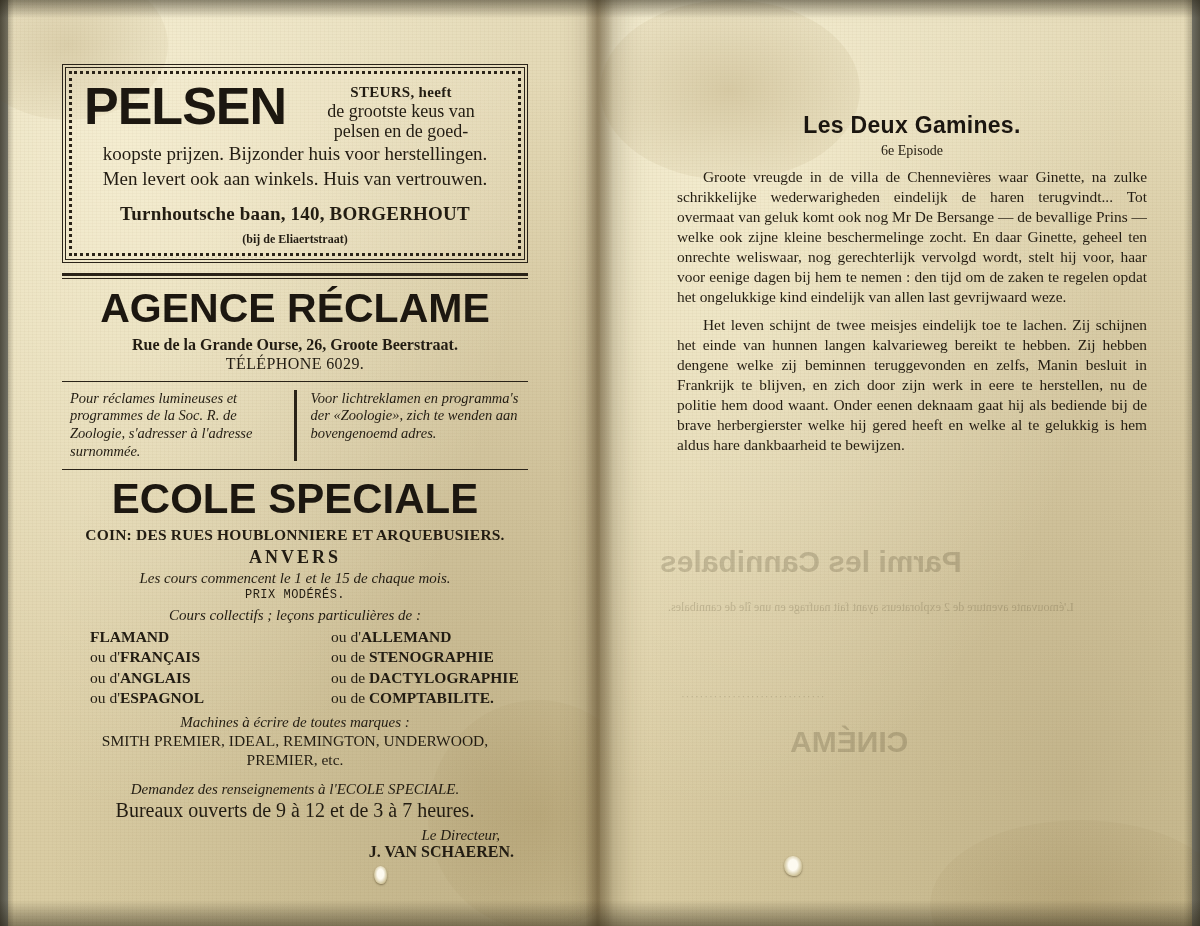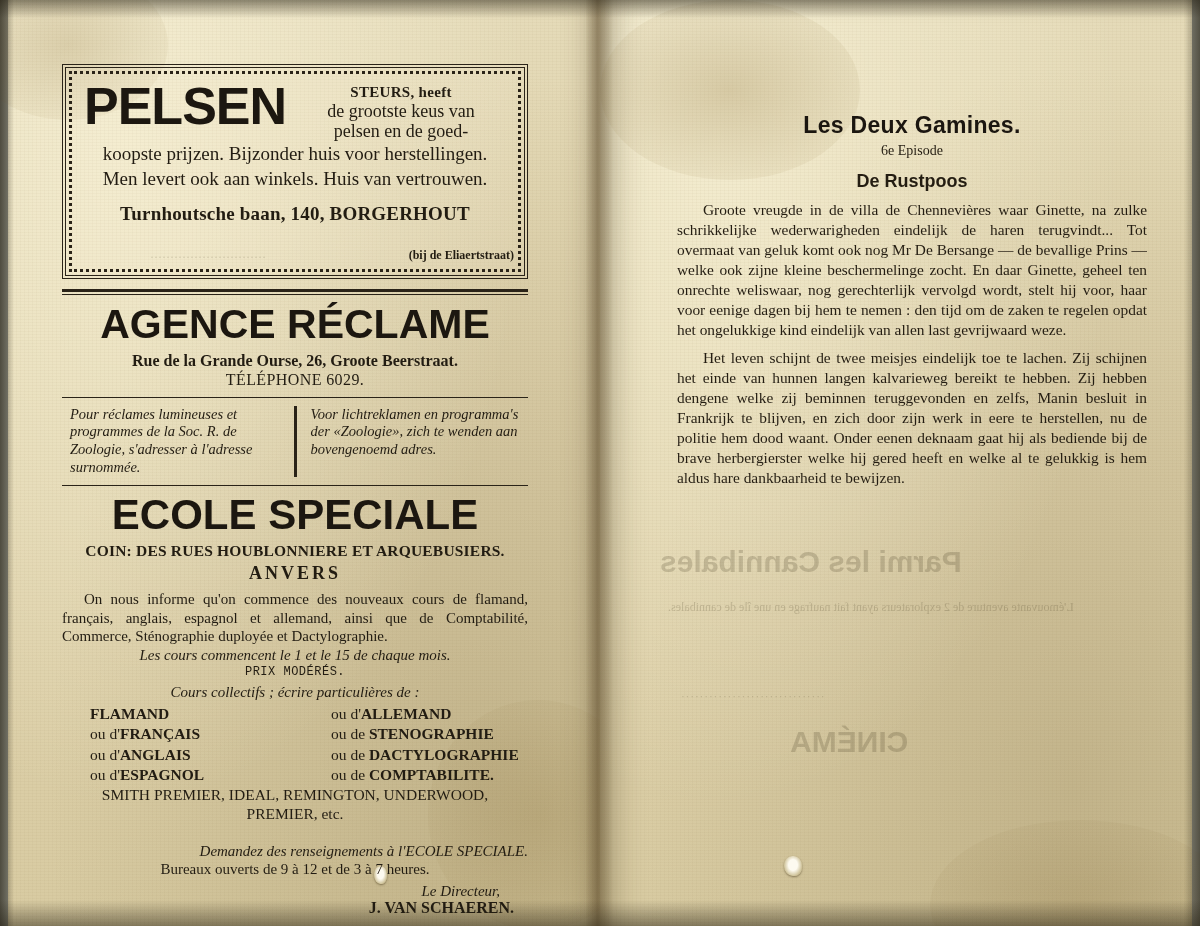--- a/index.html
+++ b/index.html
@@ -125,24 +125,24 @@
     padding: 0 6px;
   }
   .pelsen-addr {
     text-align: center;
     font-weight: bold;
     font-size: 19px;
     margin-top: 12px;
     letter-spacing: .2px;
   }
   .pelsen-sub {
-    text-align: right;
+    text-align: center;
     font-size: 12px;
     font-weight: bold;
-    margin-top: 23px;
+    margin-top: 7px;
     margin-bottom: 2px;
   }
 
   
   .ad-agence { margin-top: 10px; }
   .rule-thick {
     border-top: 3px solid #2a2318;
     border-bottom: 1px solid #2a2318;
     height: 2px;
     margin: 0 0 8px 0;
@@ -253,28 +253,28 @@
     font-size: 15px;
     margin-top: 6px;
   }
   .ecole-brands {
     text-align: center;
     font-size: 15.5px;
     line-height: 1.15;
     margin-top: 1px;
   }
   .ecole-demandez {
-    text-align: right;
-    font-style: italic;
-    font-size: 15px;
-    margin-top: 21px;
+    text-align: center;
+    font-style: italic;
+    font-size: 15px;
+    margin-top: 12px;
   }
   .ecole-bureaux {
     text-align: center;
-    font-size: 15px;
+    font-size: 20px;
     margin-top: 1px;
   }
   .ecole-dir {
     text-align: right;
     font-style: italic;
     font-size: 15px;
     margin-top: 5px;
     padding-right: 28px;
   }
   .ecole-sign {
@@ -401,53 +401,52 @@
         <div class="agence-div"></div>
         <div class="agence-col">Voor lichtreklamen en programma's der «Zoologie», zich te wenden aan bovengenoemd adres.</div>
       </div>
       <div class="rule-thin"></div>
     </div>
 
     <div class="ad-ecole">
       <div class="ecole-title">ECOLE SPECIALE</div>
       <div class="ecole-coin">COIN: DES RUES HOUBLONNIERE ET ARQUEBUSIERS.</div>
       <div class="ecole-city">ANVERS</div>
-      <div class="ecole-para">On nous informe qu'on commence des nouveaux cours de flamand, français, anglais, espagnol et allemand, ainsi que de Comptabilité, Commerce, Sténographie duployée et Dactylographie.</div>
       <div class="ecole-center-it">Les cours commencent le 1 et le 15 de chaque mois.</div>
       <div class="ecole-prix">PRIX MODÉRÉS.</div>
-      <div class="ecole-cours">Cours collectifs ; écrire particulières de :</div>
+      <div class="ecole-cours">Cours collectifs ; leçons particulières de :</div>
 
       <div class="ecole-lang">
         <div class="ecole-lang-col">
           <div><span></span><b>FLAMAND</b></div>
           <div><span>ou d'</span><b>FRANÇAIS</b></div>
           <div><span>ou d'</span><b>ANGLAIS</b></div>
           <div><span>ou d'</span><b>ESPAGNOL</b></div>
         </div>
         <div class="ecole-lang-col right">
           <div><span>ou d'</span><b>ALLEMAND</b></div>
           <div><span>ou de </span><b>STENOGRAPHIE</b></div>
           <div><span>ou de </span><b>DACTYLOGRAPHIE</b></div>
           <div><span>ou de </span><b>COMPTABILITE.</b></div>
         </div>
       </div>
 
+      <div class="ecole-machines">Machines à écrire de toutes marques :</div>
       <div class="ecole-brands">SMITH PREMIER, IDEAL, REMINGTON, UNDERWOOD,</div>
       <div class="ecole-brands">PREMIER, etc.</div>
       <div class="ecole-demandez">Demandez des renseignements à l'ECOLE SPECIALE.</div>
       <div class="ecole-bureaux">Bureaux ouverts de 9 à 12 et de 3 à 7 heures.</div>
       <div class="ecole-dir">Le Directeur,</div>
       <div class="ecole-sign">J. VAN SCHAEREN.</div>
     </div>
   </div>
 
   <div class="right-content">
     <div class="story-title">Les Deux Gamines.</div>
     <div class="story-episode">6e Episode</div>
-    <div class="story-sub">De Rustpoos</div>
     <div class="story-p">Groote vreugde in de villa de Chennevières waar Ginette, na zulke schrikkelijke wederwarigheden eindelijk de haren terugvindt... Tot overmaat van geluk komt ook nog Mr De Bersange — de bevallige Prins — welke ook zijne kleine beschermelinge zocht. En daar Ginette, geheel ten onrechte weliswaar, nog gerechterlijk vervolgd wordt, stelt hij voor, haar voor eenige dagen bij hem te nemen : den tijd om de zaken te regelen opdat het ongelukkige kind eindelijk van allen last gevrijwaard weze.</div>
     <div class="story-p">Het leven schijnt de twee meisjes eindelijk toe te lachen. Zij schijnen het einde van hunnen langen kalvarieweg bereikt te hebben. Zij hebben dengene welke zij beminnen teruggevonden en zelfs, Manin besluit in Frankrijk te blijven, en zich door zijn werk in eere te herstellen, nu de politie hem dood waant. Onder eenen deknaam gaat hij als bediende bij de brave herbergierster welke hij gered heeft en welke al te gelukkig is hem aldus hare dankbaarheid te bewijzen.</div>
   </div>
 
   <div class="edge-shadow-l"></div>
   <div class="edge-shadow-r"></div>
   <div class="edge-top"></div>
   <div class="edge-bottom"></div>
 </div>
 

